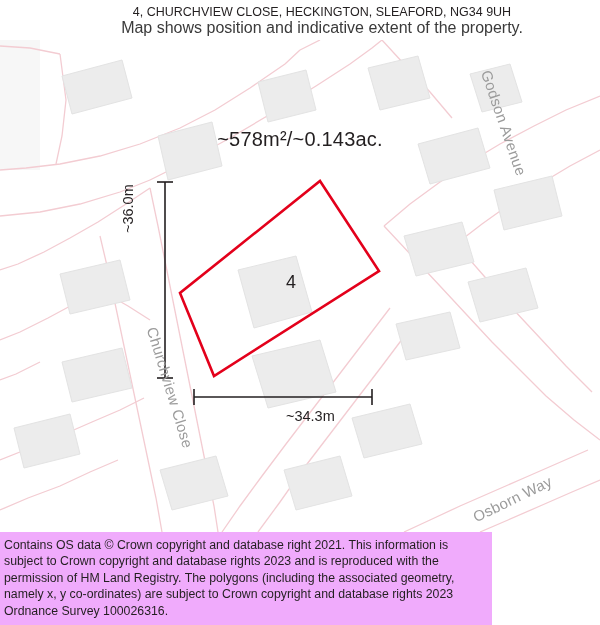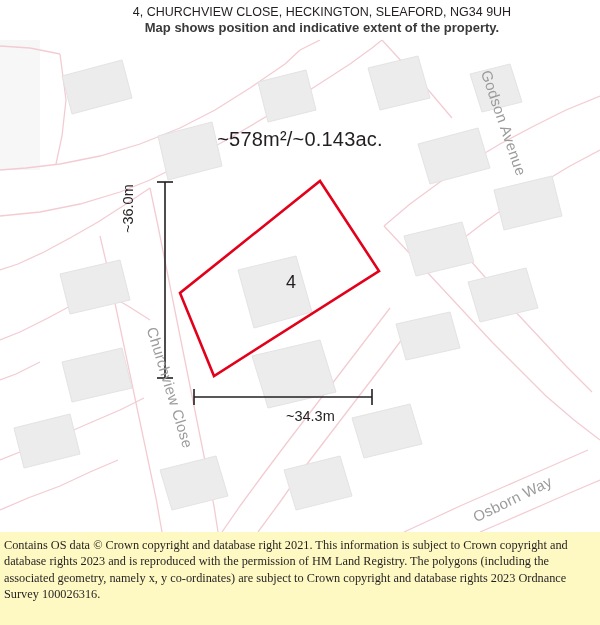--- a/index.html
+++ b/index.html
@@ -30,25 +30,24 @@
     box-sizing: border-box;
     padding-left: 44px;
   }
   .title-line1 {
     font-size: 12.5px;
     line-height: 15px;
     color: #231f20;
     white-space: nowrap;
   }
   .title-line2 {
-    font-size: 13px;
+    font-size: 16px;
     line-height: 15px;
     color: #3a3a3a;
     white-space: nowrap;
-    font-weight: bold;
   }
   .map-area {
     position: absolute;
     top: 40px;
     left: 0;
     width: 600px;
     height: 492px;
     background: #ffffff;
     overflow: hidden;
   }
@@ -115,26 +114,25 @@
   .street-osborn {
     left: 470px;
     top: 470px;
     transform: rotate(-26deg);
     transform-origin: left top;
   }
   .footer {
     position: absolute;
     top: 532px;
     left: 0;
-    width: 600px;
+    width: 492px;
     height: 93px;
-    background: #fef9c3;
+    background: #f0abfc;
     padding: 5px 4px 0 4px;
     box-sizing: border-box;
-    font-family: Liberation Serif, serif;
   }
   .footer p {
     margin: 0;
     font-size: 12.3px;
     line-height: 16.4px;
     color: #231f20;
   }
 </style>
 </head>
 <body>

